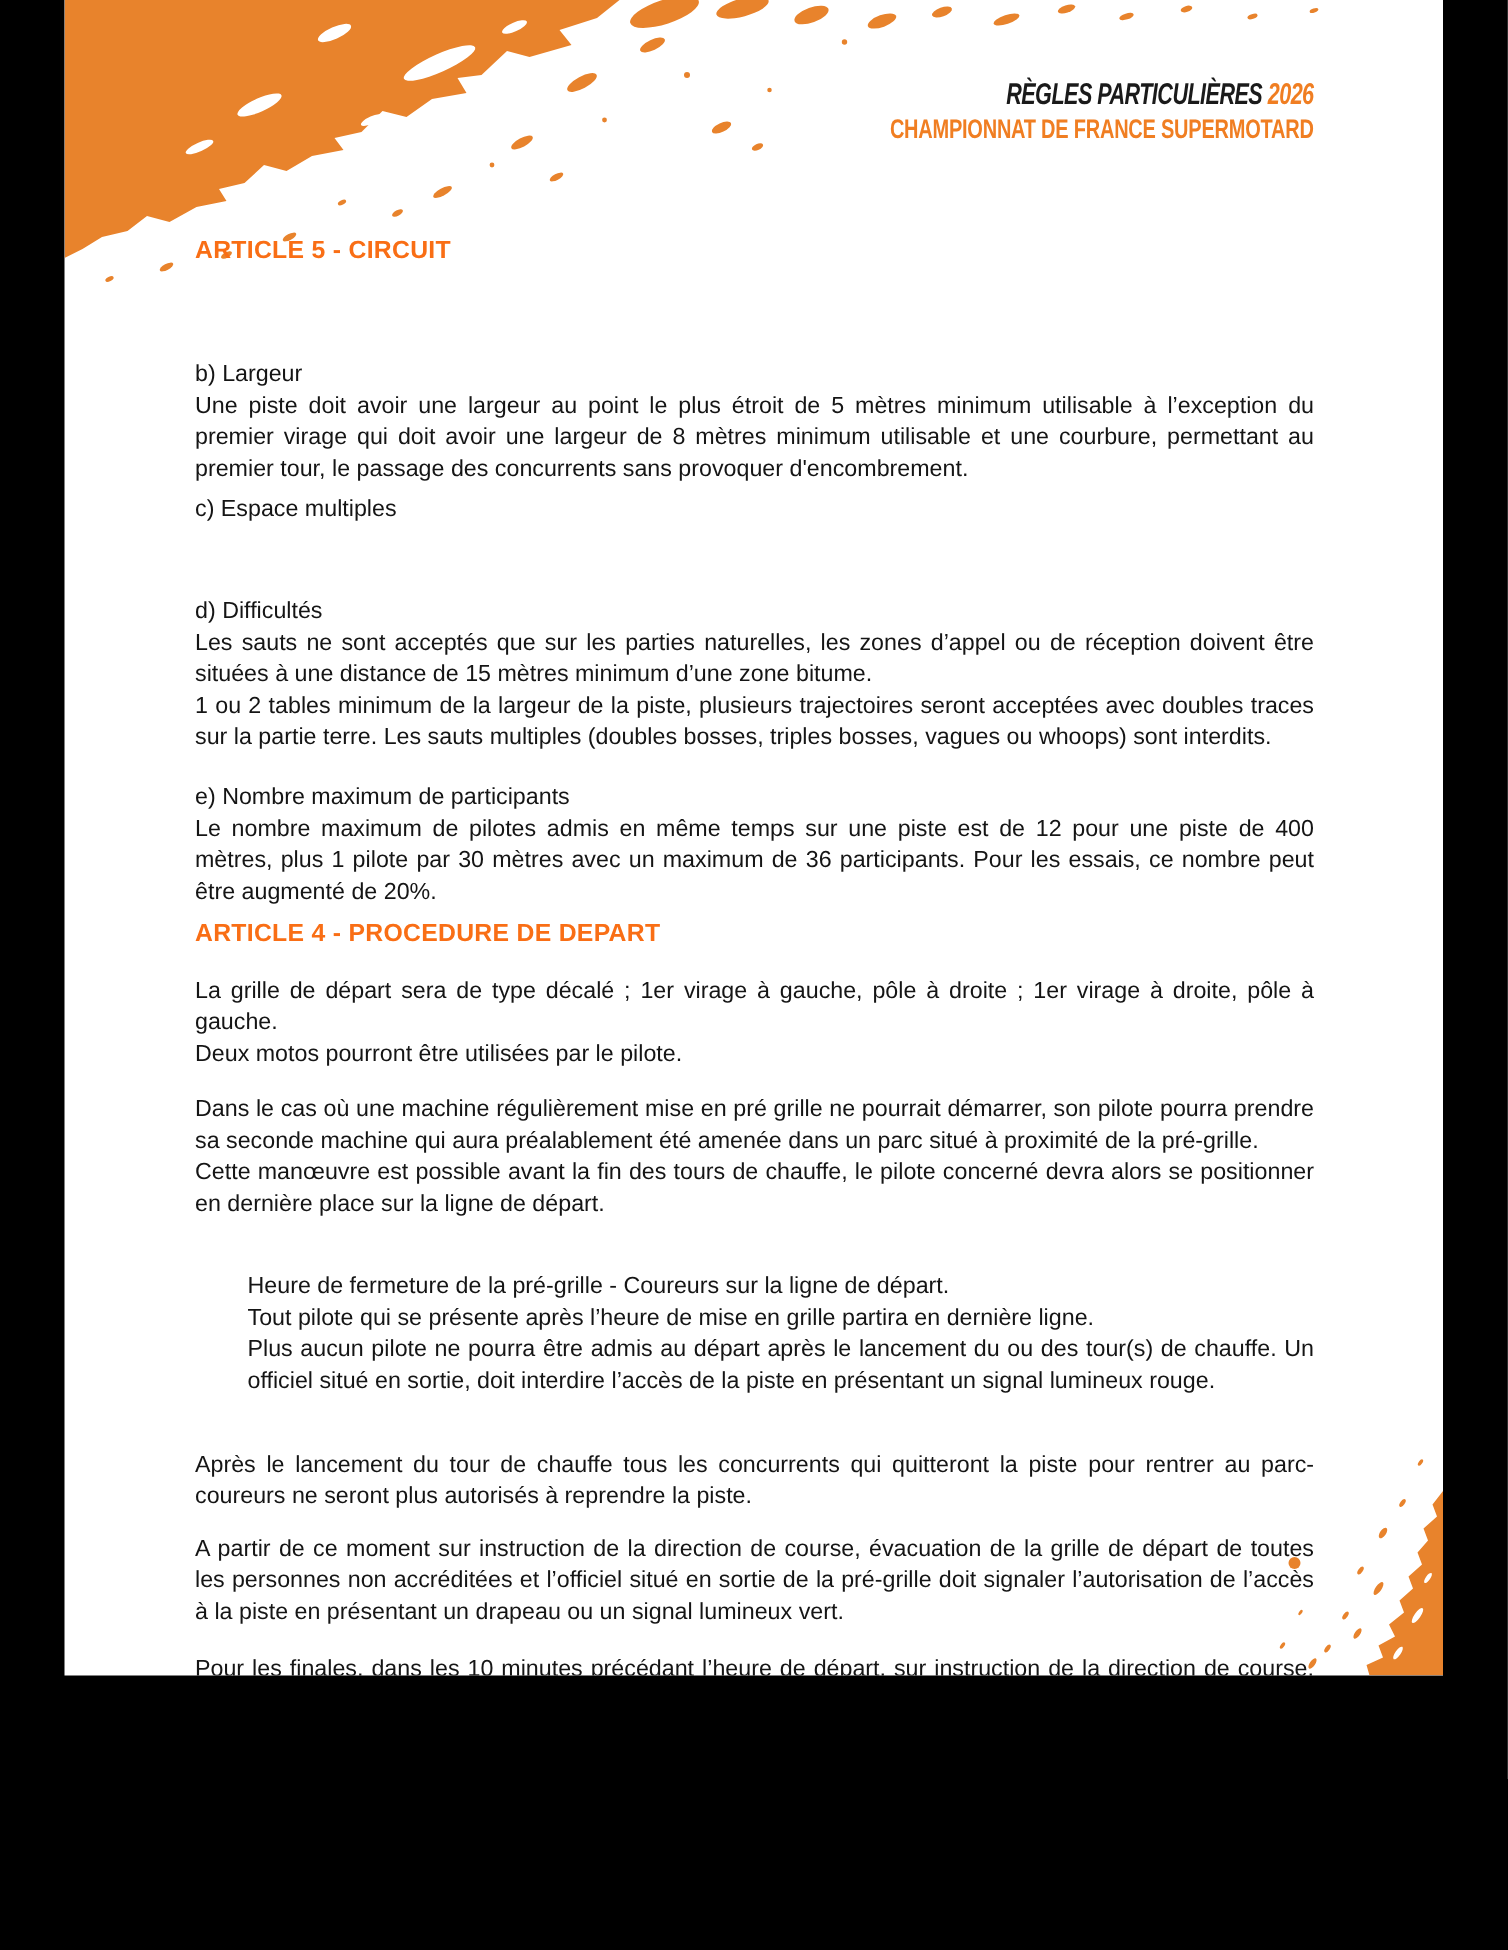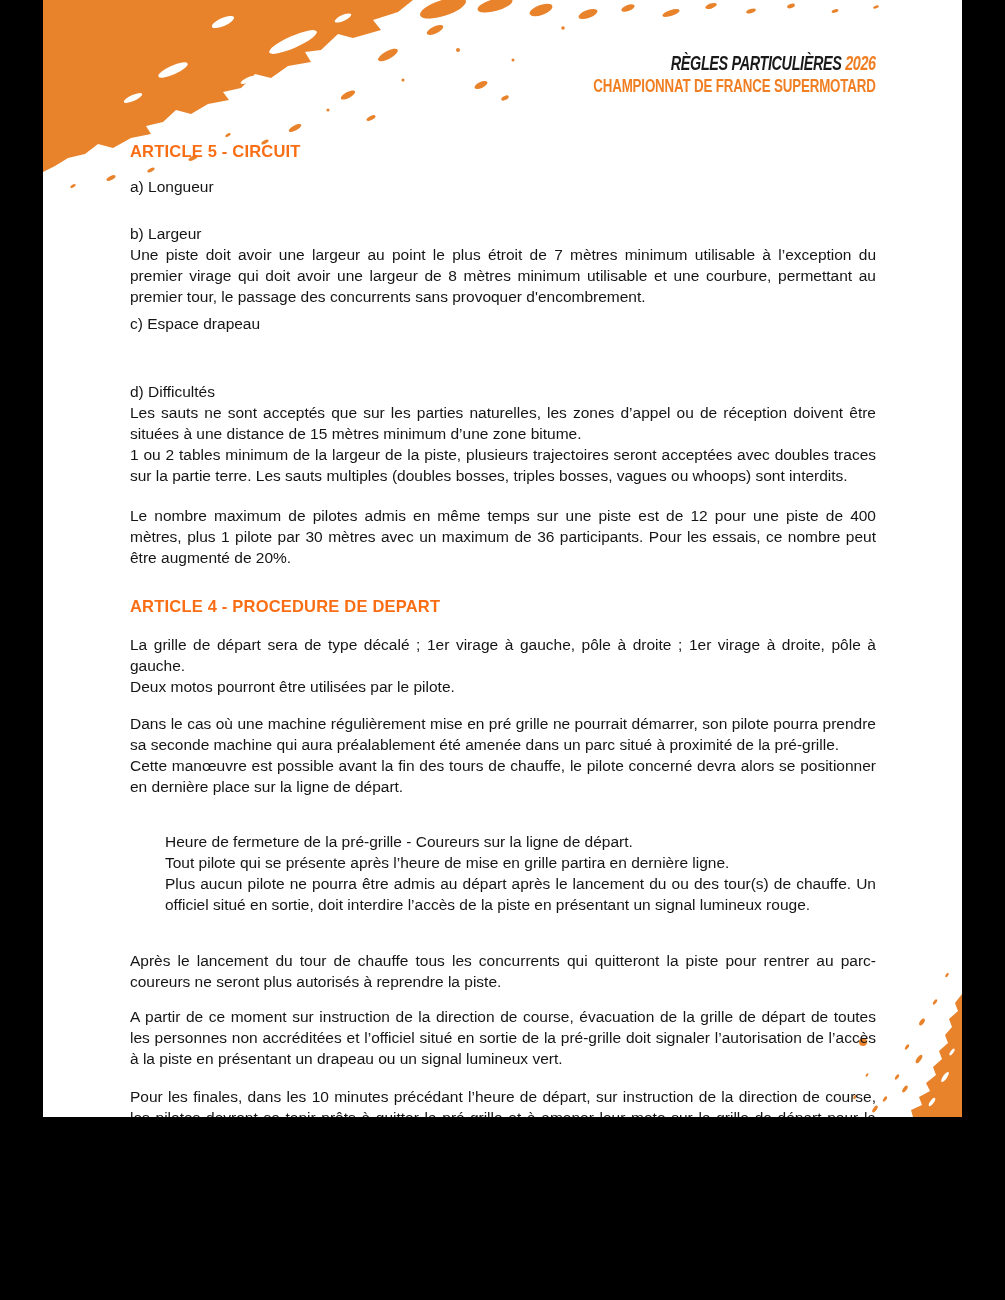--- a/index.html
+++ b/index.html
@@ -59,20 +59,21 @@
     white-space: nowrap;
   }
 
   .block {
     position: absolute;
     left: 87px;
     width: 746px;
     color: #151515;
     font-size: 15.5px;
     line-height: 21px;
+    margin-top: 16px;
   }
   .article-heading {
     color: #F96E15;
     font-weight: bold;
     font-size: 16.5px;
     line-height: 19px;
     letter-spacing: 0.2px;
   }
   .sec-label { line-height: 21px; }
   .body-text {
@@ -184,39 +185,39 @@
       <div class="h-line1">
         <span>RÈGLES PARTICULIÈRES</span>
         <span class="year">2026</span>
       </div>
       <div class="h-line2">CHAMPIONNAT DE FRANCE SUPERMOTARD</div>
     </div>
 
     <div class="block article-heading" style="top:142px">ARTICLE 5 - CIRCUIT</div>
 
     <div class="block" style="top:176px">
-      <div class="sec-label">a) Longueur</div>
     </div>
 
     <div class="block" style="top:223px">
       <div class="sec-label">b) Largeur</div>
-      <div class="body-text">Une piste doit avoir une largeur au point le plus étroit de 7 mètres minimum utilisable à l’exception du premier virage qui doit avoir une largeur de 8 mètres minimum utilisable et une courbure, permettant au premier tour, le passage des concurrents sans provoquer d'encombrement.</div>
+      <div class="body-text">Une piste doit avoir une largeur au point le plus étroit de 5 mètres minimum utilisable à l’exception du premier virage qui doit avoir une largeur de 8 mètres minimum utilisable et une courbure, permettant au premier tour, le passage des concurrents sans provoquer d'encombrement.</div>
     </div>
 
     <div class="block" style="top:313px">
-      <div class="sec-label">c) Espace drapeau</div>
+      <div class="sec-label">c) Espace multiples</div>
     </div>
 
     <div class="block" style="top:381px">
       <div class="sec-label">d) Difficultés</div>
       <div class="body-text">Les sauts ne sont acceptés que sur les parties naturelles, les zones d’appel ou de réception doivent être situées à une distance de 15 mètres minimum d’une zone bitume.
 1 ou 2 tables minimum de la largeur de la piste, plusieurs trajectoires seront acceptées avec doubles traces sur la partie terre. Les sauts multiples (doubles bosses, triples bosses, vagues ou whoops) sont interdits.</div>
     </div>
 
     <div class="block" style="top:505px">
+      <div class="sec-label">e) Nombre maximum de participants</div>
       <div class="body-text">Le nombre maximum de pilotes admis en même temps sur une piste est de 12 pour une piste de 400 mètres, plus 1 pilote par 30 mètres avec un maximum de 36 participants. Pour les essais, ce nombre peut être augmenté de 20%.</div>
     </div>
 
     <div class="block article-heading" style="top:597px">ARTICLE 4 - PROCEDURE DE DEPART</div>
 
     <div class="block body-text" style="top:634px">La grille de départ sera de type décalé ; 1er virage à gauche, pôle à droite ; 1er virage à droite, pôle à gauche.
 Deux motos pourront être utilisées par le pilote.</div>
     <div class="block body-text" style="top:713px">Dans le cas où une machine régulièrement mise en pré grille ne pourrait démarrer, son pilote pourra prendre sa seconde machine qui aura préalablement été amenée dans un parc situé à proximité de la pré-grille.
 Cette manœuvre est possible avant la fin des tours de chauffe, le pilote concerné devra alors se positionner en dernière place sur la ligne de départ.</div>
     <div class="block body-text indented" style="top:831px">Heure de fermeture de la pré-grille - Coureurs sur la ligne de départ.

